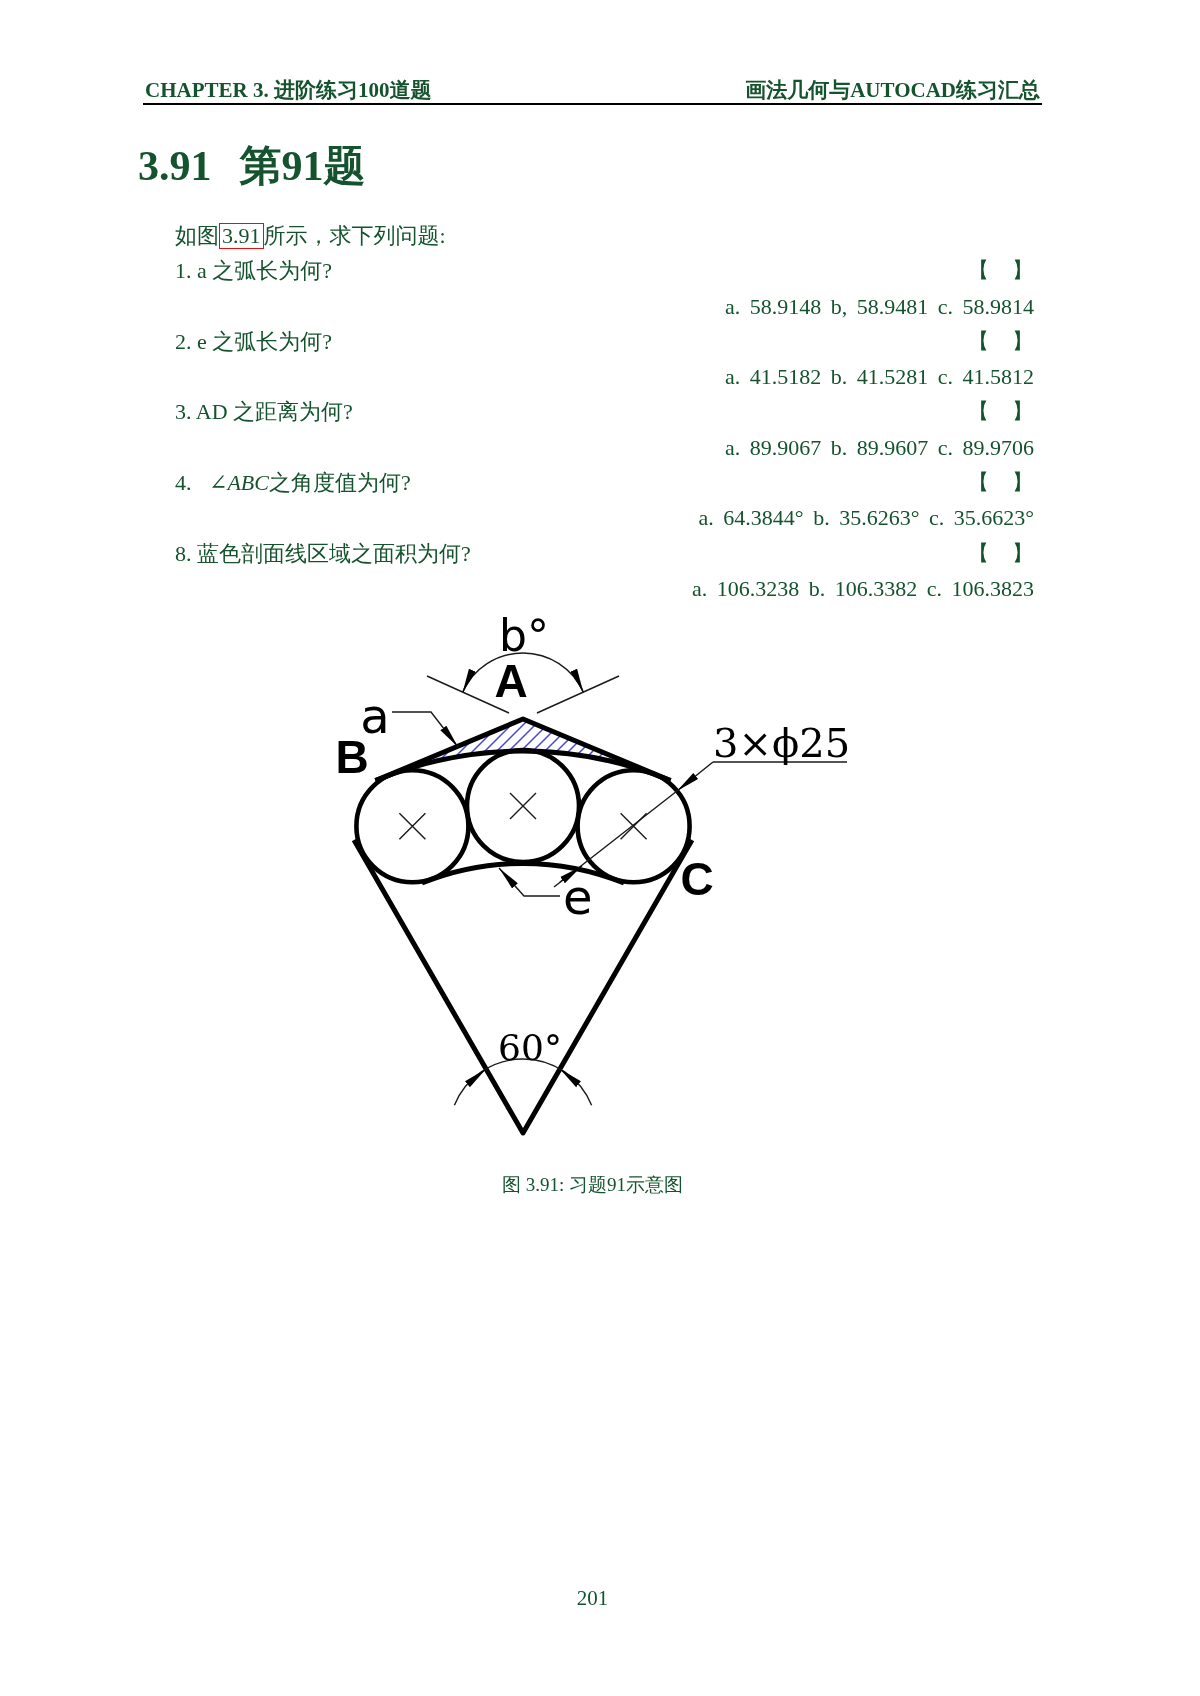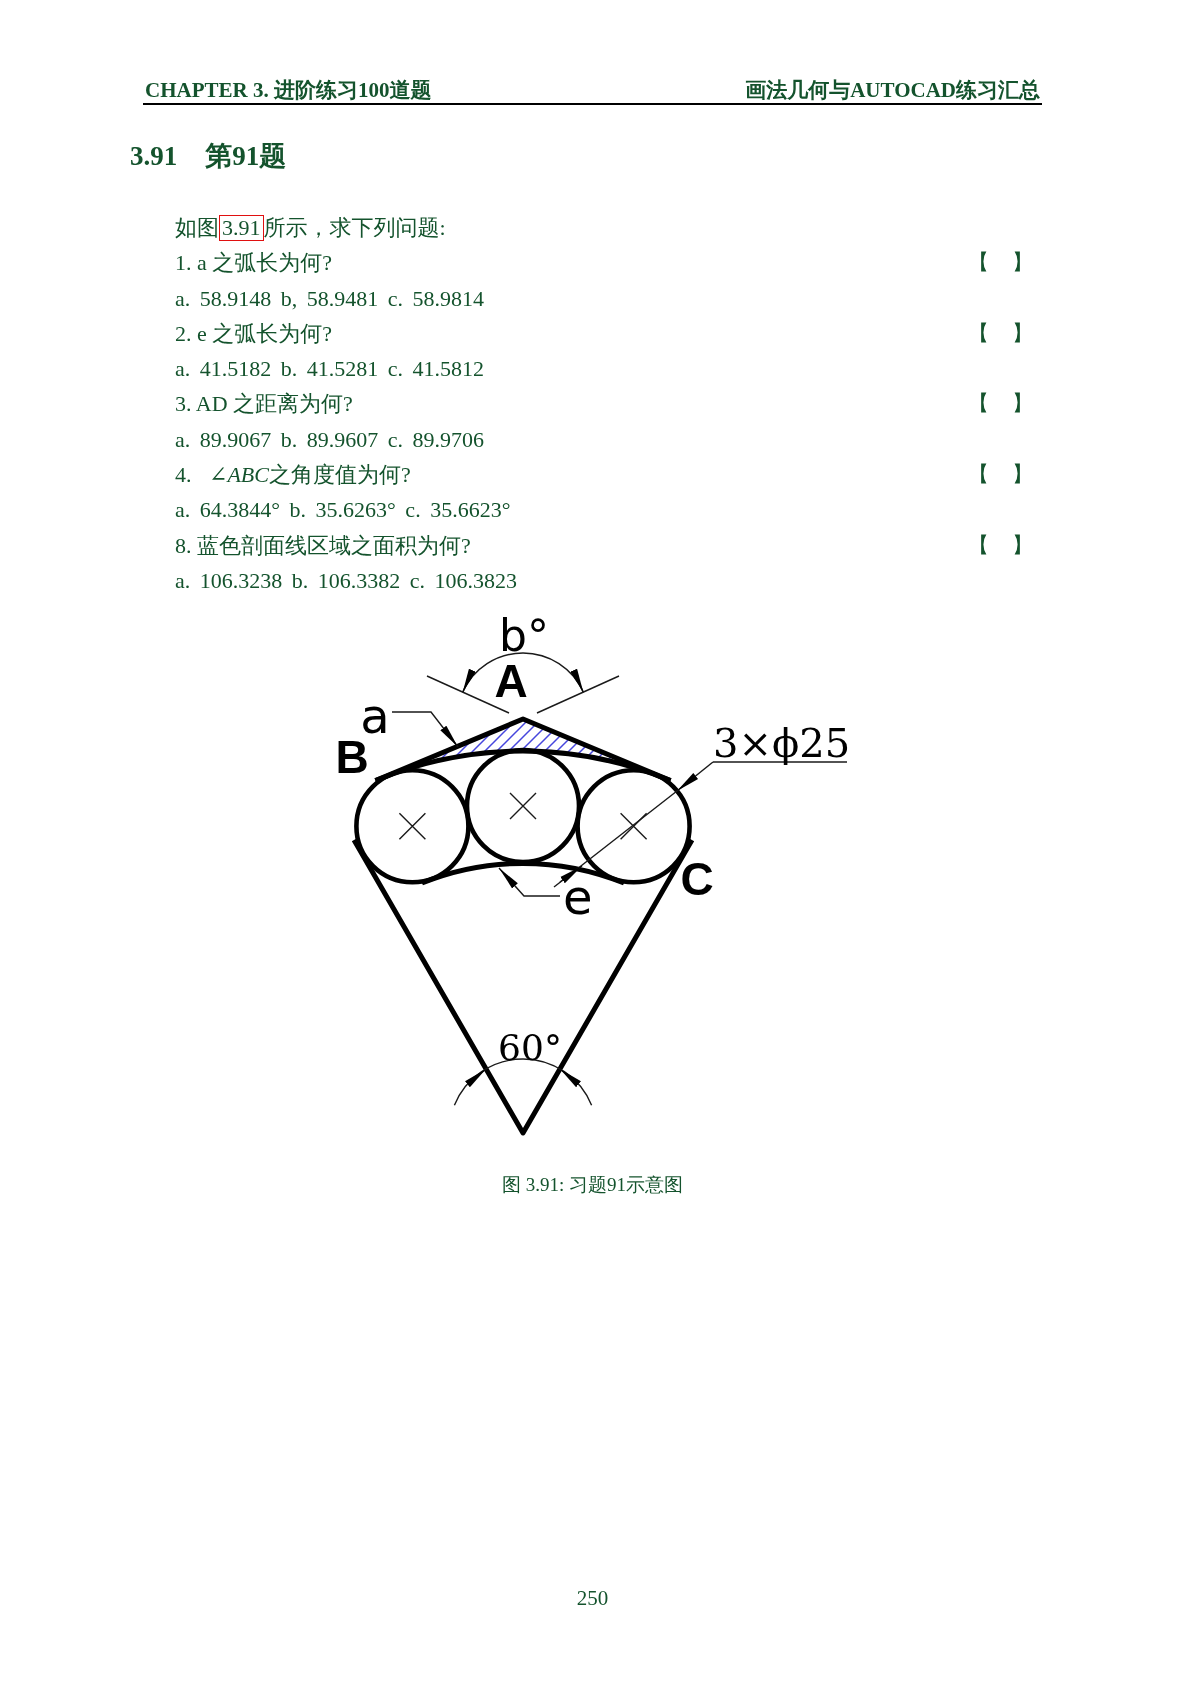--- a/index.html
+++ b/index.html
@@ -14,27 +14,27 @@
     margin:0 auto;
     font-family:"Liberation Serif","DejaVu Serif",serif;
     color:#14532d;
     overflow:hidden;
   }
   
   .hdr-left{position:absolute;left:145px;top:76px;font-size:21px;font-weight:bold;}
   .hdr-right{position:absolute;right:160px;top:76px;font-size:21px;font-weight:bold;}
   .hdr-rule{position:absolute;left:143px;top:103px;width:899px;height:2px;background:#000;}
   
-  .section-title{position:absolute;left:130px;top:138px;font-size:27px;font-weight:bold;font-family:Liberation Serif, serif;}
+  .section-title{position:absolute;left:138px;top:138px;font-size:42px;font-weight:bold;font-family:Liberation Serif, serif;}
   .section-title .num{margin-right:28px;}
   
-  .qa{position:absolute;left:175px;top:210px;width:859px;font-size:22px;}
+  .qa{position:absolute;left:175px;top:218px;width:859px;font-size:22px;}
   .qa .row{height:35.3px;line-height:35.3px;display:flex;justify-content:space-between;white-space:pre;}
   .qa .row .left{white-space:pre;}
-  .qa .ans{word-spacing:4px;}
+  .qa .ans{word-spacing:4px;justify-content:flex-end;}
   .bracket{font-family:"DejaVu Sans",sans-serif;font-size:21px;letter-spacing:1px;}
   .ref-box{border:1.5px solid var(--accent-red);padding:0 2px;display:inline-block;line-height:24px;}
   .mathit{font-style:italic;margin-left:12px;}
   
   .fig-svg{position:absolute;left:310px;top:600px;width:580px;height:560px;}
   .fig-caption{position:absolute;left:145px;top:1172px;width:895px;text-align:center;font-size:19px;}
   .folio{position:absolute;left:145px;top:1586px;width:895px;text-align:center;font-size:21px;}
   
   .cad-cap{font-family:"Liberation Sans","DejaVu Sans",sans-serif;font-weight:bold;font-size:46px;fill:#000;}
   .cad-low{font-family:"DejaVu Sans","Liberation Sans",sans-serif;font-weight:normal;font-size:48px;fill:#000;}
@@ -158,14 +158,14 @@
     <text class="cad-cap" x="352" y="773" text-anchor="middle">B</text>
     <text class="cad-cap" x="697" y="895" text-anchor="middle">C</text>
     <text class="cad-low" x="375" y="733" text-anchor="middle">a</text>
     <text class="cad-low-b" x="524" y="651" text-anchor="middle">b°</text>
     <text class="cad-low" x="563" y="914">e</text>
     <text class="cad-dim" x="713" y="757">3×ϕ25</text>
     <text class="cad-dim-s" x="530" y="1060" text-anchor="middle">60°</text>
   </svg>
 
   <div class="fig-caption">图 3.91: 习题91示意图</div>
-  <div class="folio">250</div>
+  <div class="folio">201</div>
 </div>
 
 </body></html>

